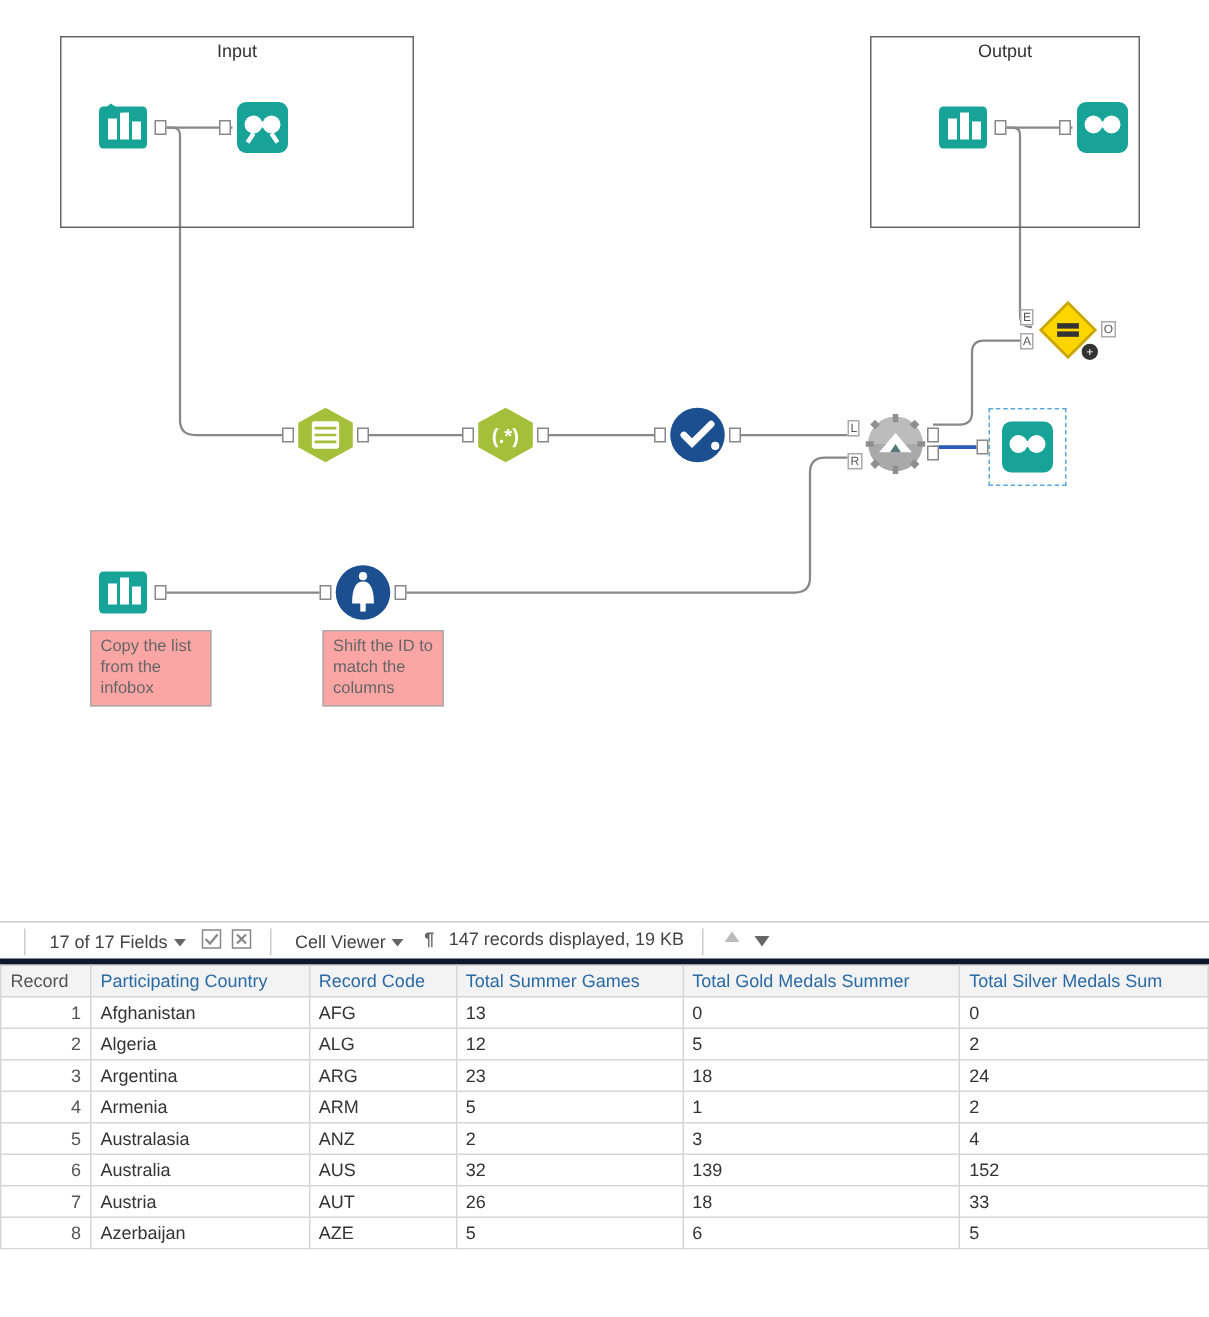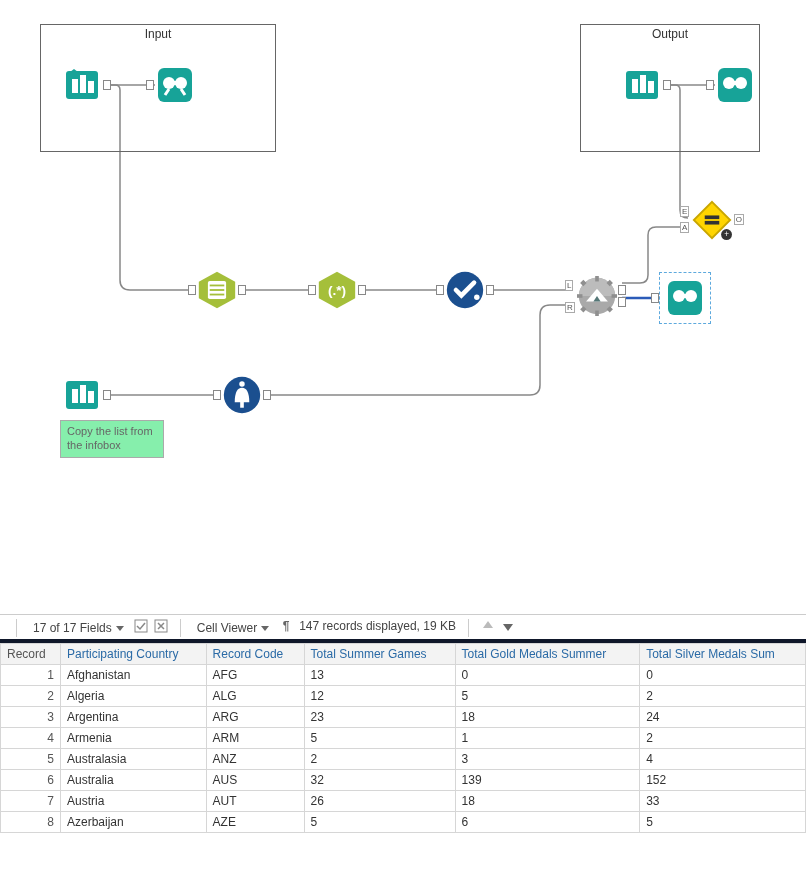--- a/index.html
+++ b/index.html
@@ -66,25 +66,25 @@
     position: absolute;
     font-size: 8px;
     color: #555;
     background: #fff;
     padding: 0 1px;
     border: 1px solid #aaa;
   }
   .annot {
     position: absolute;
     border: 1px solid #aaa;
-    background: #86efac;
+    background: #fca5a5;
     padding: 4px 6px;
     font-size: 11px;
     color: #666;
-    width: 104px;
+    width: 81px;
     line-height: 1.25;
   }
   
   .results {
     position: absolute;
     left: 0; right: 0;
     top: 614px;
     bottom: 0;
     border-top: 1px solid #ccc;
     background: #fff;
@@ -322,20 +322,21 @@
         <circle cx="22" cy="22" r="20" fill="#1b4f8f"></circle>
         <path d="M14 30 Q14 14 22 14 Q30 14 30 30 Z" fill="#fff"></path>
         <circle cx="22" cy="10" r="3" fill="#fff"></circle>
         <rect x="20" y="26" width="4" height="10" fill="#fff"></rect>
       </svg>
     <div class="port in"></div>
       <div class="port out"></div>
   </div>
 
   <div class="annot" style="left:60px; top:420px;">Copy the list from the infobox</div>
+  <div class="annot" style="left:215px; top:420px;">Shift the ID to match the columns</div>
 
 </div>
 
 <div class="results">
 
   <div class="tools-row">
     <div class="sep"></div>
     <div class="tbtn">
       <span>17 of 17 Fields</span>
       <span class="caret"></span>

